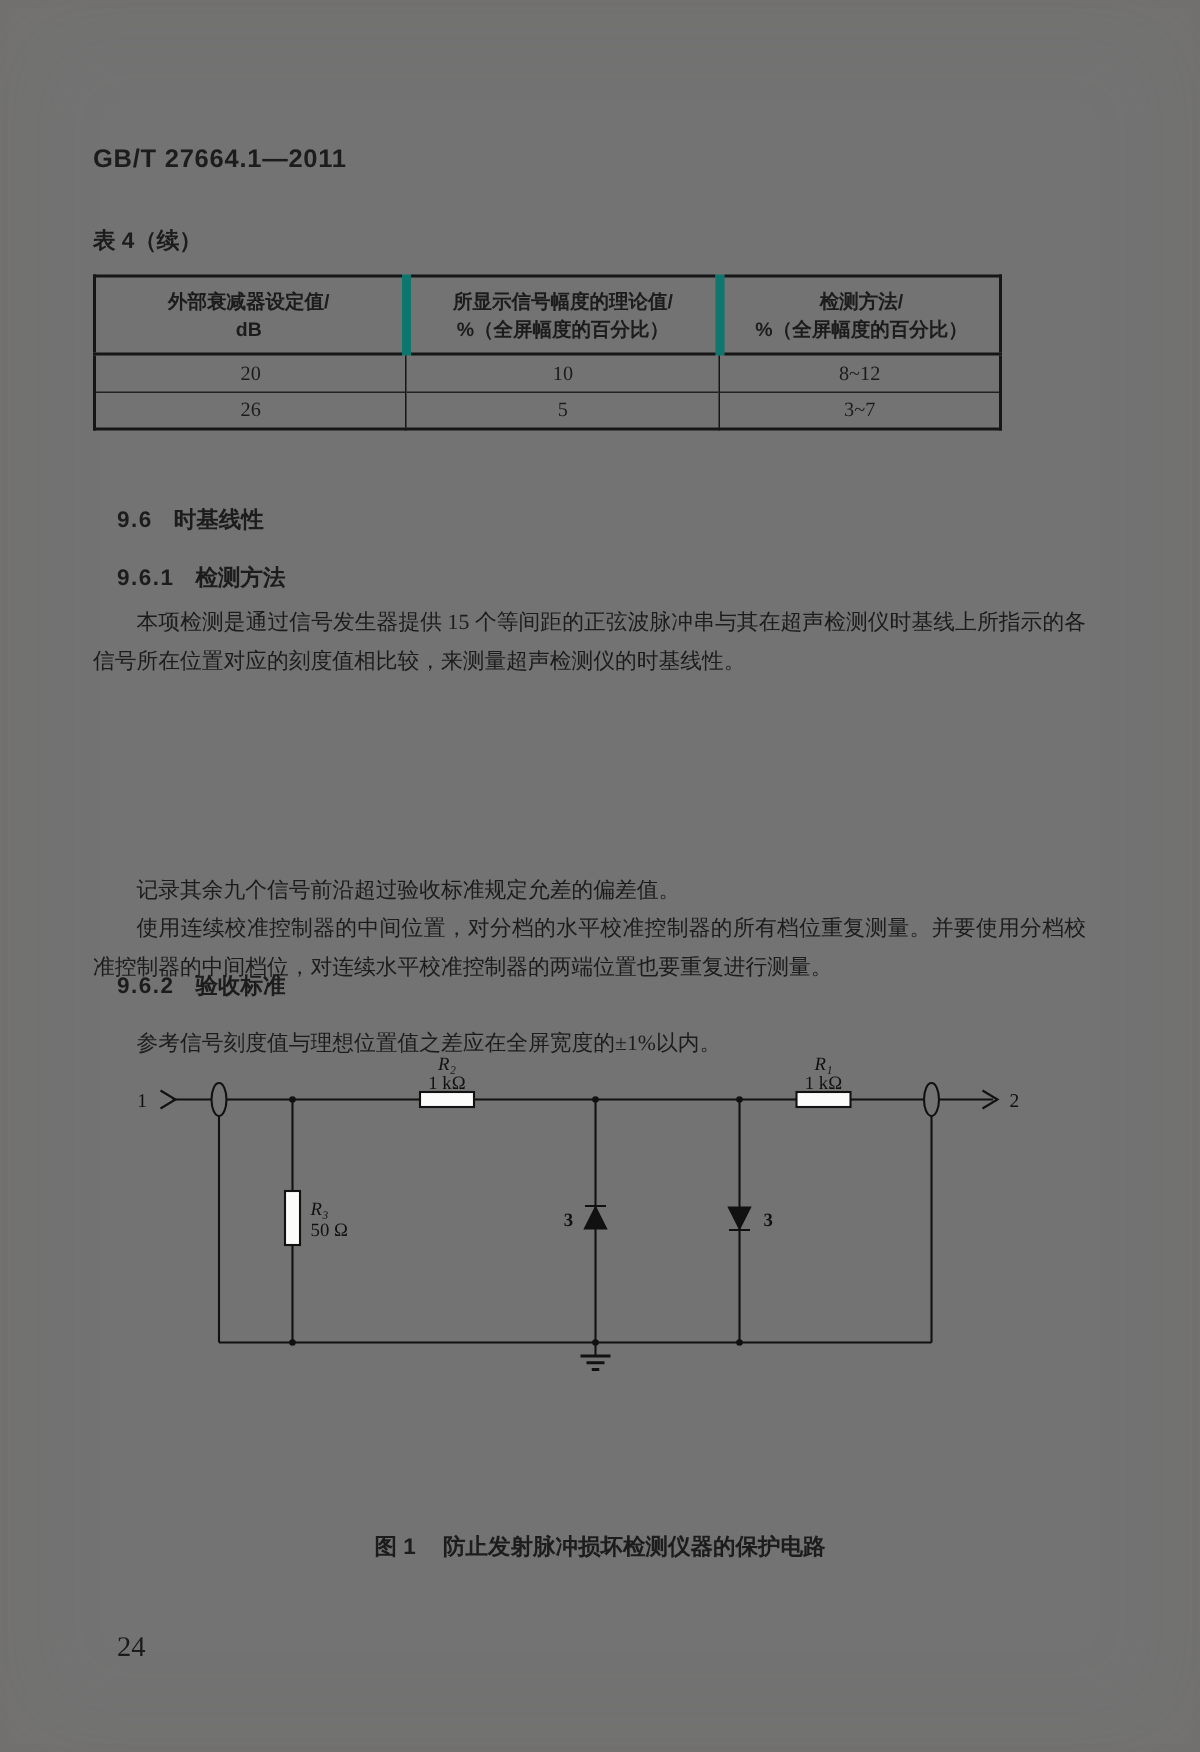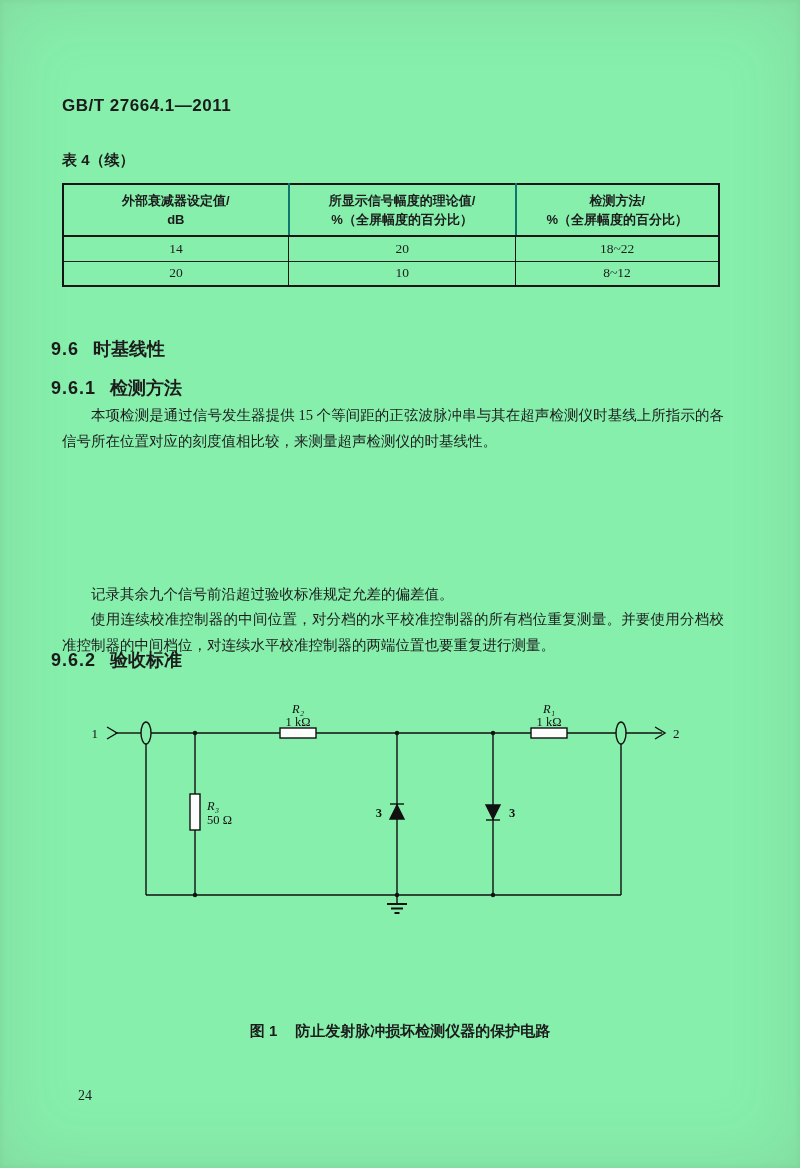--- a/index.html
+++ b/index.html
@@ -1,59 +1,59 @@
 <!DOCTYPE html>
 <html><head>
 <meta charset="utf-8">
 <style>
   * { margin:0; padding:0; box-sizing:border-box; }
   html,body { background:#e8e6e2; }
   .page {
     position:relative; width:800px; height:1168px; margin:0 auto;
-    background:#86efac; color:#1c1c1c; overflow:hidden;
+    background:#737373; color:#1c1c1c; overflow:hidden;
     font-family:"Liberation Serif","DejaVu Serif",serif;
   }
   .page::after{
     content:""; position:absolute; inset:0; pointer-events:none;
     box-shadow: inset 0 0 70px rgba(110,105,95,.16), inset 0 0 6px rgba(110,105,95,.12);
   }
   .doc-number{
     position:absolute; left:62px; top:96px;
     font-family:"Liberation Sans","DejaVu Sans",sans-serif;
     font-weight:bold; font-size:17px; letter-spacing:.5px;
   }
   .table-title{
     position:absolute; left:62px; top:151px; width:658px; text-align:left;
     font-family:"Liberation Sans","DejaVu Sans",sans-serif;
     font-weight:bold; font-size:15px;
   }
   table.cont-table{
-    position:absolute; left:62px; top:183px; width:658px;
+    position:absolute; left:62px; top:183px; width:606px;
     border-collapse:collapse; table-layout:fixed;
     border:2px solid #161616;
     font-size:13.5px;
   }
   table.cont-table th{
     font-family:"Liberation Sans","DejaVu Sans",sans-serif;
     font-weight:bold; font-size:13px; line-height:19px;
-    border-bottom:2px solid #161616; border-left:2px solid #0f766e;
+    border-bottom:2px solid #161616; border-left:6px solid #0f766e;
     padding:6px 4px; text-align:center; vertical-align:middle; height:52px;
   }
   table.cont-table td{
     border-top:1.5px solid #222; border-left:1px solid #161616;
     text-align:center; height:25px; font-size:13.5px; padding:0 4px;
   }
   table.cont-table th:first-child, table.cont-table td:first-child{ border-left:none; }
   table.cont-table tbody tr:first-child td{ border-top:none; }
   .col1{width:34.4%;} .col2{width:34.6%;} .col3{width:31%;}
 
   .heading{
-    position:absolute; left:51px;
-    font-family:"Liberation Sans","DejaVu Sans",sans-serif;
-    font-weight:bold; font-size:18px;
+    position:absolute; left:78px;
+    font-family:"Liberation Sans","DejaVu Sans",sans-serif;
+    font-weight:bold; font-size:15px;
   }
   .heading .num{ margin-right:14px; letter-spacing:1px; }
   .para{
     position:absolute; left:62px; width:662px;
     font-size:14.5px; line-height:25.5px; text-align:justify;
     text-indent:2em;
   }
   .circuit{ position:absolute; left:60px; top:700px; }
   .circuit text{
     font-family:"Liberation Serif","DejaVu Serif",serif; fill:#111;
@@ -63,21 +63,21 @@
     font-family:"Liberation Sans","DejaVu Sans",sans-serif;
     font-weight:600; font-size:13.5px; line-height:22px;
   }
   .fig-caption{
     position:absolute; left:0; top:1022px; width:800px; text-align:center;
     font-family:"Liberation Sans","DejaVu Sans",sans-serif;
     font-weight:bold; font-size:15px;
   }
   .fig-caption .fig-label{ margin-right:18px;margin-top:26px; }
   .page-number{
-    position:absolute; left:78px; top:1088px; font-size:14px;
+    position:absolute; left:78px; top:1088px; font-size:19px;
     font-family:"Liberation Serif","DejaVu Serif",serif;
   }
 </style>
 </head>
 <body>
 
 <div class="page">
 
   <div class="doc-number">GB/T 27664.1—2011</div>
 
@@ -100,48 +100,49 @@
           <div>%（全屏幅度的百分比）</div>
         </th>
         <th>
           <div>检测方法/</div>
           <div>%（全屏幅度的百分比）</div>
         </th>
       </tr>
     </thead>
     <tbody>
       <tr>
-        <td>14</td>
-        <td>20</td>
-        <td>18~22</td>
-      </tr>
-      <tr>
         <td>20</td>
         <td>10</td>
         <td>8~12</td>
       </tr>
+      <tr>
+        <td>26</td>
+        <td>5</td>
+        <td>3~7</td>
+      </tr>
     </tbody>
   </table>
 
   <div class="heading" style="top:337px;">
     <span class="num">9.6</span><span>时基线性</span>
   </div>
 
   <div class="heading" style="top:376px;">
     <span class="num">9.6.1</span><span>检测方法</span>
   </div>
 
   <p class="para" style="top:403px;">本项检测是通过信号发生器提供 15 个等间距的正弦波脉冲串与其在超声检测仪时基线上所指示的各信号所在位置对应的刻度值相比较，来测量超声检测仪的时基线性。</p>
   <p class="para" style="top:607px;">使用连续校准控制器的中间位置，对分档的水平校准控制器的所有档位重复测量。并要使用分档校准控制器的中间档位，对连续水平校准控制器的两端位置也要重复进行测量。</p>
   <p class="para" style="top:582px;">记录其余九个信号前沿超过验收标准规定允差的偏差值。</p>
 
   <div class="heading" style="top:648px;">
     <span class="num">9.6.2</span><span>验收标准</span>
   </div>
 
+  <p class="para" style="top:684px;">参考信号刻度值与理想位置值之差应在全屏宽度的±1%以内。</p>
 
   <svg class="circuit" width="680" height="235" viewBox="0 0 680 235">
     <g stroke="#111" stroke-width="1.4" fill="none">
 
       <path d="M47,27 L57,33 L47,39"></path>
       <line x1="55" y1="33" x2="81" y2="33"></line>
 
       <ellipse cx="86" cy="33" rx="5" ry="11"></ellipse>
 
       <line x1="91" y1="33" x2="556" y2="33"></line>

